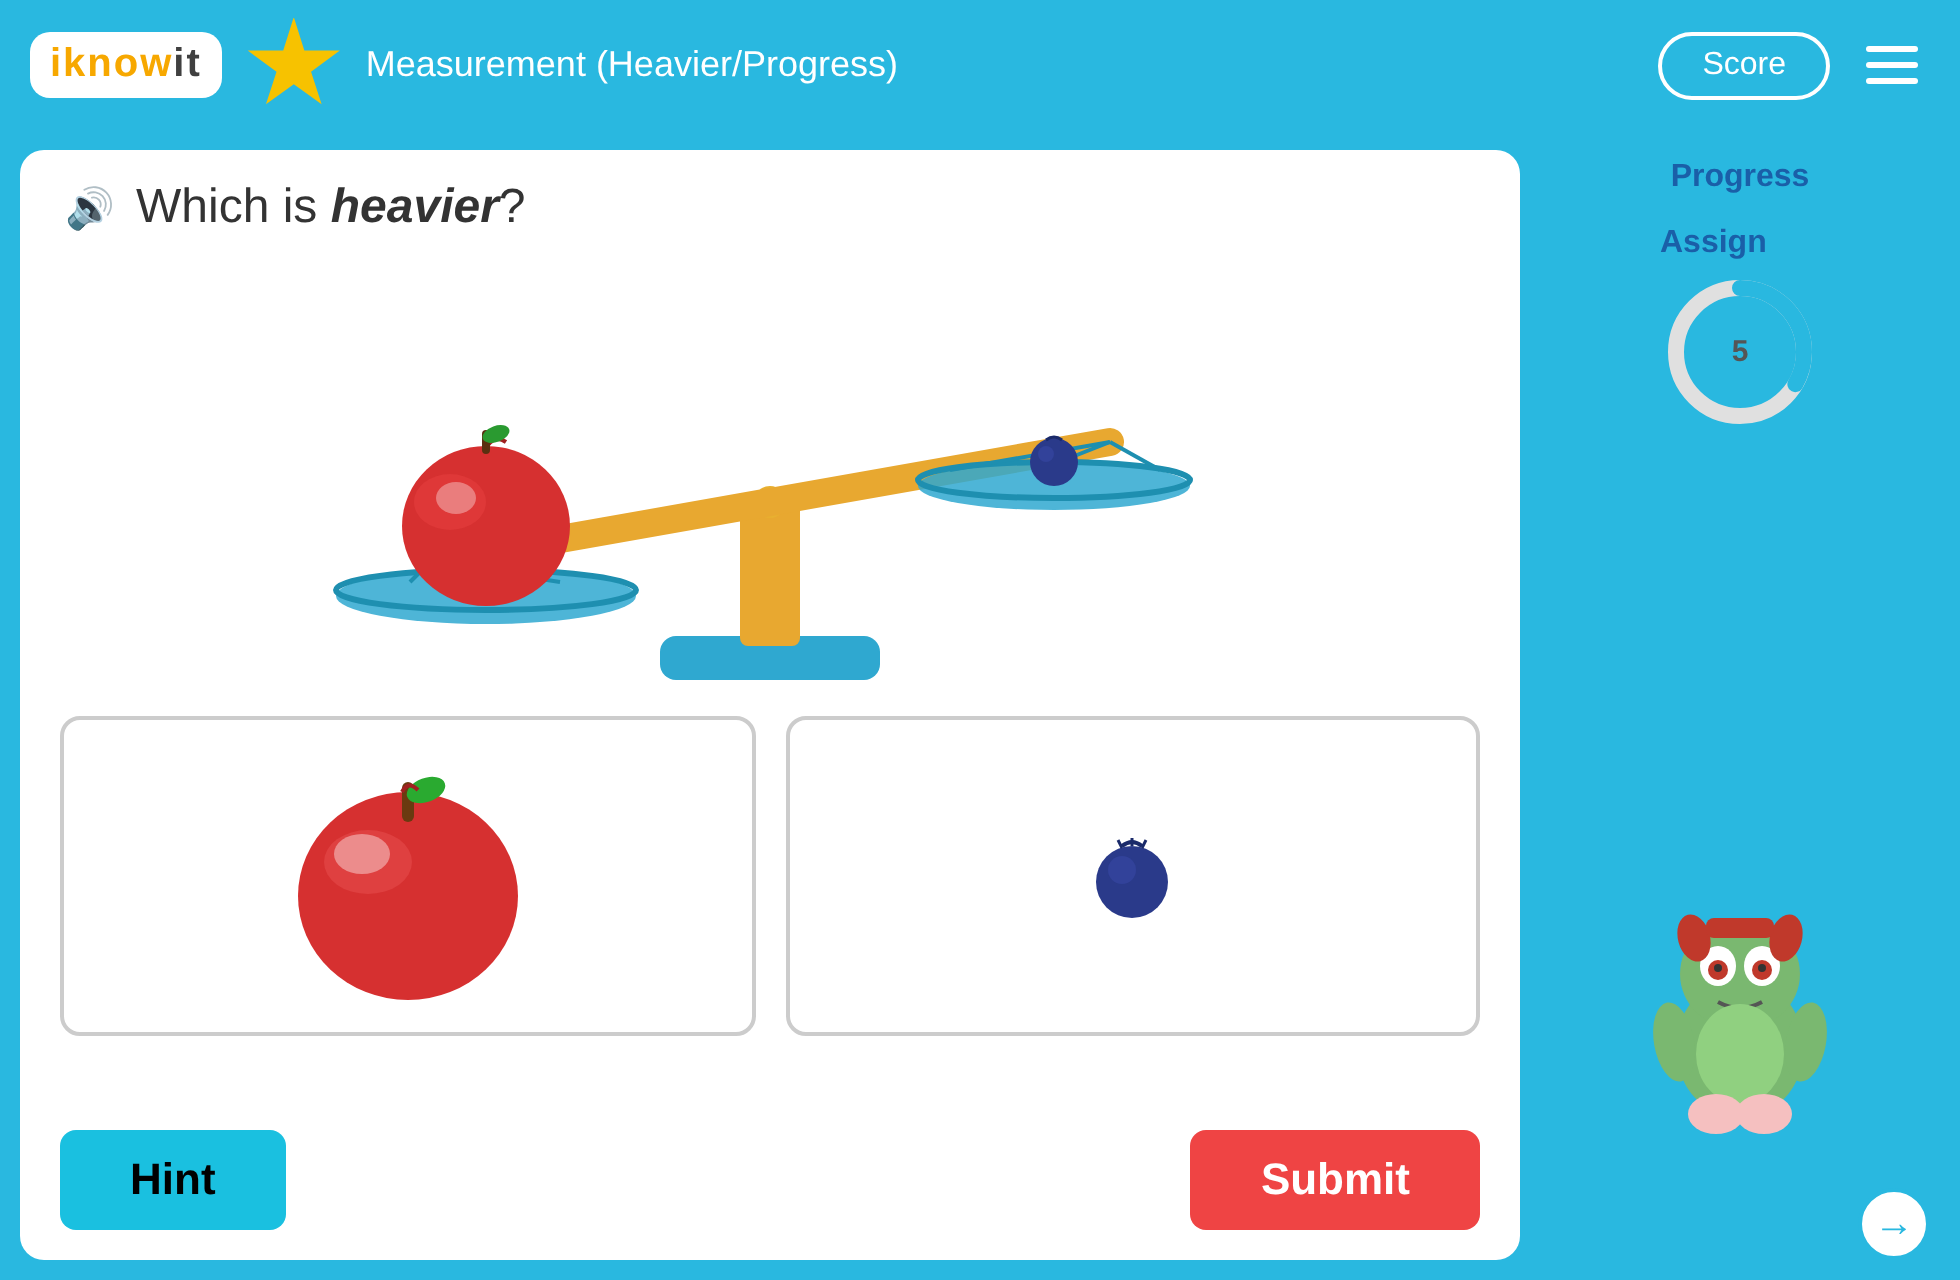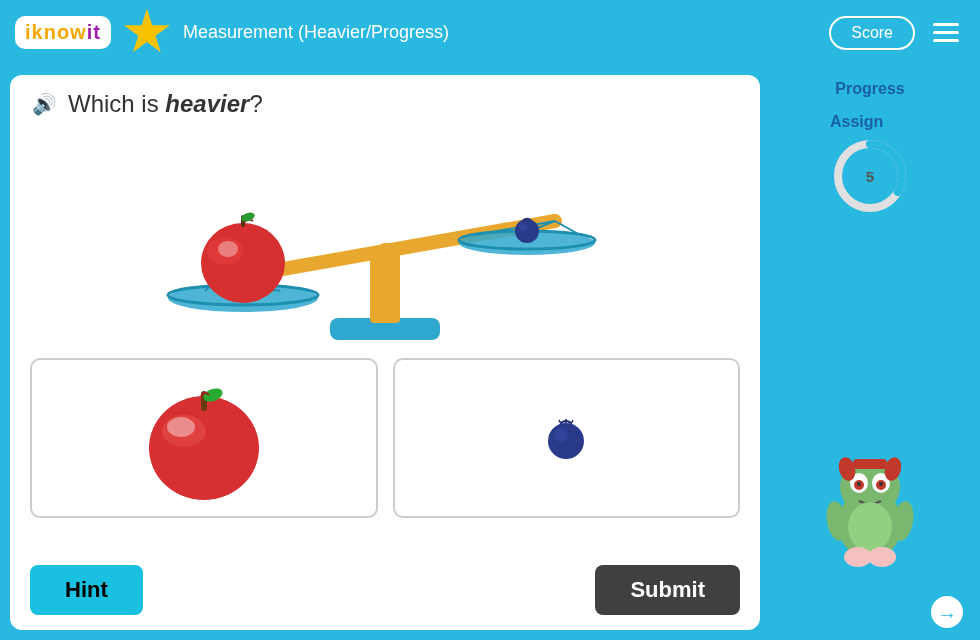--- a/index.html
+++ b/index.html
@@ -169,21 +169,21 @@
       background: #1ac0e0;
       color: #000000;
       border: none;
       border-radius: 8px;
       padding: 12px 35px;
       font-size: 22px;
       font-weight: bold;
       cursor: pointer;
     }
     .submit-btn {
-      background: #404040;
+      background: #ef4444;
       color: white;
       border: none;
       border-radius: 8px;
       padding: 12px 35px;
       font-size: 22px;
       font-weight: bold;
       cursor: pointer;
     }
 
     
@@ -263,21 +263,21 @@
       border: 2px solid #29b8e0;
       align-self: flex-end;
       margin-right: 5px;
     }
   </style>
 </head>
 <body>
 
 <div class="header">
   <div class="logo-box">
-    <span>iknow</span><span style="color:#a21caf;">it</span>
+    <span>iknow</span><span style="color:#404040;">it</span>
   </div>
   <div class="star-icon"></div>
   <span class="lesson-title">Measurement (Heavier/Progress)</span>
   <button class="assign-btn">Score</button>
   <button class="menu-btn">
     <span></span>
     <span></span>
     <span></span>
   </button>
 </div>

